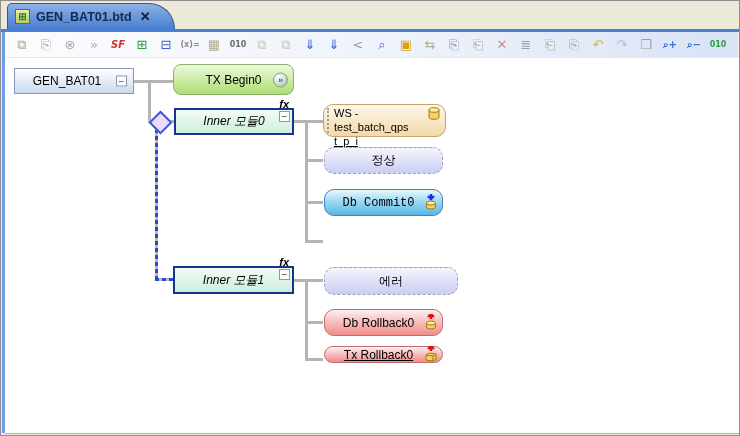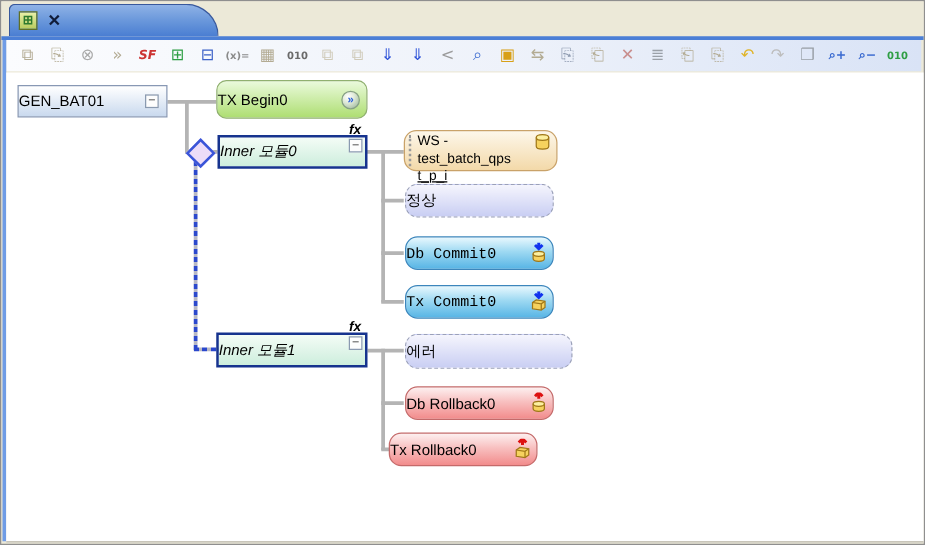--- a/index.html
+++ b/index.html
@@ -51,21 +51,21 @@
     background:repeating-linear-gradient(180deg,#2b48cc 0 4px,#b8b8c4 4px 7px);}
   .dotline-h{position:absolute;height:3px;z-index:1;
     background:repeating-linear-gradient(90deg,#2b48cc 0 4px,#b8b8c4 4px 7px);}
   .diamond{
     position:absolute;left:147px;top:56px;width:13px;height:13px;z-index:3;
     background:#ecdcf8;border:2px solid #3a55d8;transform:rotate(45deg);cursor:pointer;
   }
   
   .node{
     position:absolute;z-index:2;box-sizing:border-box;display:flex;align-items:center;
-    font-size:12px;color:#000;cursor:pointer;
+    justify-content:center;font-size:12px;color:#000;cursor:pointer;
   }
   .n-root{background:linear-gradient(180deg,#ffffff,#c9d9ee);border:1px solid #8898b4;}
   .n-start{background:linear-gradient(180deg,#eafadc,#aede72);border:1px solid #90b070;border-radius:8px;}
   .n-module{background:linear-gradient(180deg,#f4fcf6,#cdeedd);border:2px solid #16338e;font-style:italic;}
   .n-ws{background:linear-gradient(180deg,#fdf7ea,#f3d9a9);border:1px solid #c9a269;border-radius:10px;
         font-size:11px;justify-content:flex-start;align-items:flex-start;
         flex-direction:column;padding:2px 16px 2px 10px;line-height:1.25;}
   .n-cond{background:linear-gradient(180deg,#f5f5fd,#c9cef3);border:1px dashed #9aa0b8;border-radius:10px;}
   .n-commit{background:linear-gradient(180deg,#e8f8fe 0%,#9ed9f2 45%,#58b5e5 100%);border:1px solid #3c86bc;border-radius:10px;font-family:Liberation Mono, monospace;}
   .n-rollback{background:linear-gradient(180deg,#fdf0f0 0%,#f8c0c0 45%,#f28c8c 100%);border:1px solid #c46a6a;border-radius:10px;}
@@ -92,20 +92,21 @@
   .ws-line2{text-decoration:underline;}
 </style>
 </head>
 <body>
 
 <div class="window">
 
   <div class="tabstrip">
     <div class="tab">
       <span class="tab-icon">⊞</span>
+      <span class="tab-title">GEN_BAT01.btd</span>
       <span class="tab-close">✕</span>
     </div>
   </div>
   <div class="tab-underline"></div>
 
   <div class="toolbar">
     <span class="ticon" style="color: rgb(179, 171, 147);">⧉</span>
     <span class="ticon" style="color: rgb(179, 171, 147);">⎘</span>
     <span class="ticon" style="color: rgb(169, 169, 169);">⊗</span>
     <span class="ticon" style="color: rgb(179, 171, 147);">»</span>
@@ -192,49 +193,41 @@
 
     <div class="node n-commit" style="left:319px;top:131px;width:119px;height:27px;padding-right:10px;">
       <span>Db Commit0</span>
       <svg class="node-svg mid-svg" width="14" height="18" viewBox="0 0 14 18">
         <path d="M7 0 L7 4 M4 2 L7 5 L10 2" stroke="#1133ee" stroke-width="2.4" fill="none"></path>
         <path d="M2.5 9 v4 a4.5 2 0 0 0 9 0 v-4" fill="#f6d25e" stroke="#a07818" stroke-width="1"></path>
         <ellipse cx="7" cy="9" rx="4.5" ry="2" fill="#fcf0a0" stroke="#a07818" stroke-width="1"></ellipse>
       </svg>
     </div>
 
-    <div class="node n-commit" style="left:319px;top:170px;width:119px;height:27px;padding-right:10px;">
-      <span>Tx Commit0</span>
-      <svg class="node-svg mid-svg" width="14" height="18" viewBox="0 0 14 18">
-        <path d="M7 0 L7 4 M4 2 L7 5 L10 2" stroke="#1133ee" stroke-width="2.4" fill="none"></path>
-        <path d="M2 9 L5 7 L12 8 L12 13 L9 15 L2 14 Z" fill="#f6d25e" stroke="#a07818" stroke-width="1"></path>
-        <path d="M2 9 L9 10 L12 8 M9 10 L9 15" fill="none" stroke="#a07818" stroke-width="1"></path>
-      </svg>
-    </div>
 
     <div class="node n-module" style="left:168px;top:208px;width:121px;height:28px;">
       <span class="fx-label">fx</span>
       <span>Inner 모듈1</span>
       <span class="minibox mod-minus">−</span>
     </div>
 
     <div class="node n-cond" style="left:319px;top:209px;width:134px;height:28px;">
       <span>에러</span>
     </div>
 
     <div class="node n-rollback" style="left:319px;top:251px;width:119px;height:27px;padding-right:10px;">
       <span>Db Rollback0</span>
       <svg class="node-svg mid-svg" width="14" height="18" viewBox="0 0 14 18">
         <path d="M7 5 L7 1 M4 3 L7 0 L10 3" stroke="#dd1111" stroke-width="2.4" fill="none"></path>
         <path d="M2.5 9 v4 a4.5 2 0 0 0 9 0 v-4" fill="#f6d25e" stroke="#a07818" stroke-width="1"></path>
         <ellipse cx="7" cy="9" rx="4.5" ry="2" fill="#fcf0a0" stroke="#a07818" stroke-width="1"></ellipse>
       </svg>
     </div>
 
-    <div class="node n-rollback" style="left:306px;top:288px;width:119px;height:27px;padding-right:10px;">
+    <div class="node n-rollback" style="left:319px;top:288px;width:119px;height:17px;padding-right:10px;text-decoration:underline;">
       <span>Tx Rollback0</span>
       <svg class="node-svg mid-svg" width="14" height="18" viewBox="0 0 14 18">
         <path d="M7 5 L7 1 M4 3 L7 0 L10 3" stroke="#dd1111" stroke-width="2.4" fill="none"></path>
         <path d="M2 9 L5 7 L12 8 L12 13 L9 15 L2 14 Z" fill="#f6d25e" stroke="#a07818" stroke-width="1"></path>
         <path d="M2 9 L9 10 L12 8 M9 10 L9 15" fill="none" stroke="#a07818" stroke-width="1"></path>
       </svg>
     </div>
 
   </div>
 </div>

